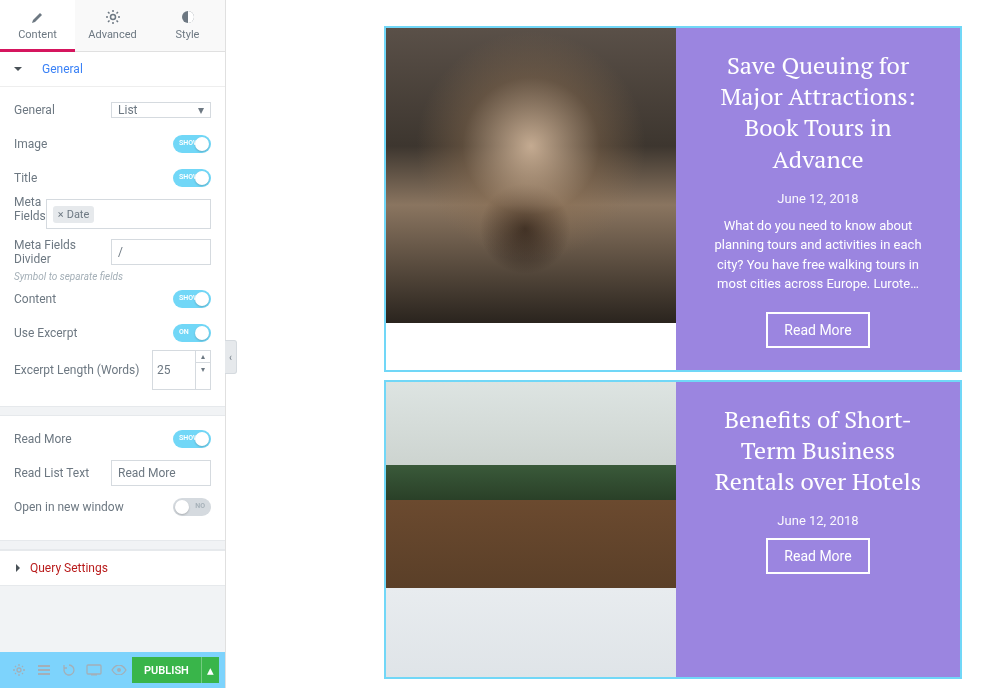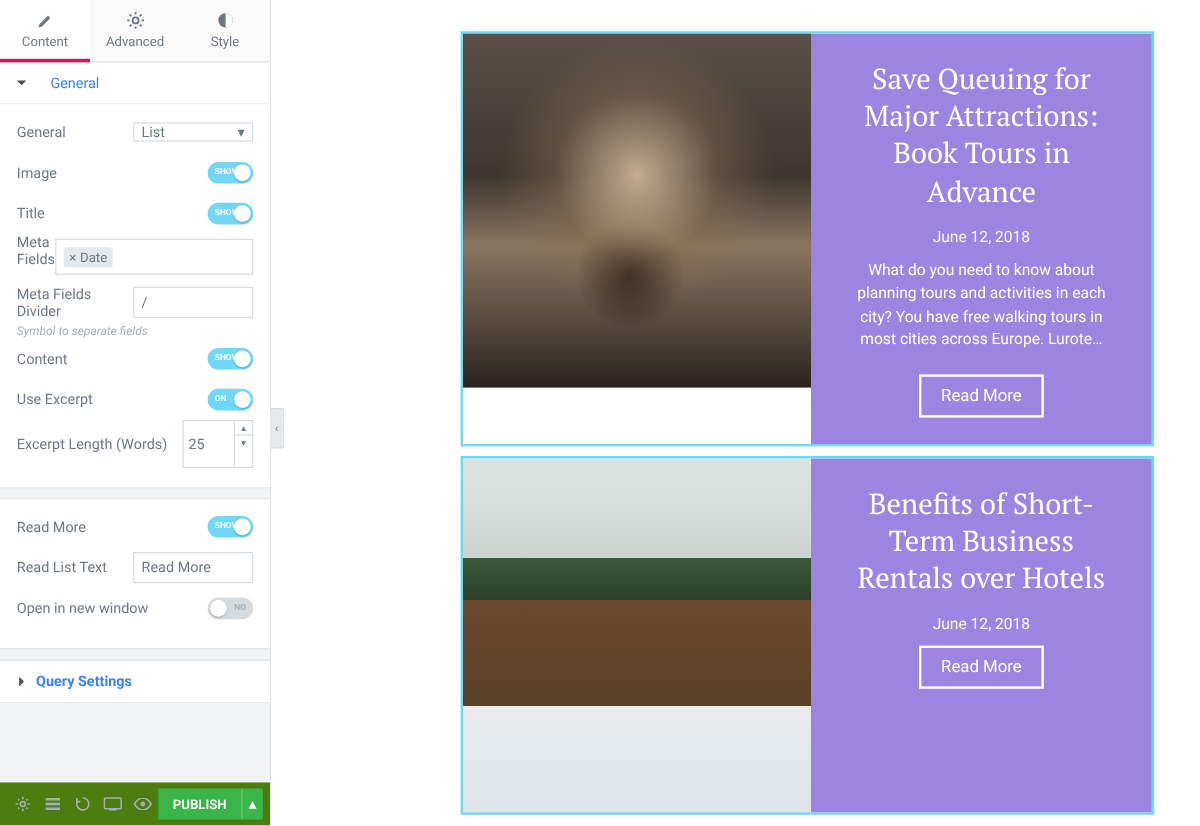--- a/index.html
+++ b/index.html
@@ -37,26 +37,26 @@
 .chip { display:inline-flex; align-items:center; background:#e6e9ec; color:#6d7882; font-size:11px; padding:2px 5px; border-radius:3px; }
 .chip .x { margin-right:3px; font-size:11px; }
 .help { font-size: 10px; font-style: italic; color:#a4afb7; margin-top: 2px; }
 .divider-line { height:10px; background:#f1f3f5; border-top:1px solid #e6e9ec; border-bottom:1px solid #e6e9ec; margin-top:6px; }
 .stepper-wrap { display:flex; }
 .stepper { width:44px; height:40px; border:1px solid #d5dadf; font-size:12px; color:#6d7882; padding:0 4px; display:flex; align-items:center; }
 .stepper-btns { display:flex; flex-direction: column; border:1px solid #d5dadf; border-left:none; }
 .stepper-btns div { width:14px; height:12px; display:flex; align-items:center; justify-content:center; font-size:8px; color:#6d7882; cursor:pointer; }
 .stepper-btns div:first-child { border-bottom:1px solid #d5dadf; }
 
-.section-collapsed { display:flex; align-items:center; padding: 10px 14px; font-size:12px; font-weight:700; color:#3b82f6; border-top:1px solid #e6e9ec; border-bottom:1px solid #e6e9ec; cursor:pointer; background:#fff;}
+.section-collapsed { display:flex; align-items:center; padding: 10px 14px; font-size:12px; font-weight:400; color:#b91c1c; border-top:1px solid #e6e9ec; border-bottom:1px solid #e6e9ec; cursor:pointer; background:#fff;}
 .section-collapsed svg { margin-right: 8px;}
 
 .spacer { flex:1; background:#f1f3f5; }
 
-.footer { height: 36px; background:#4d7c0f; display:flex; align-items:center; padding:0 6px; gap:0; }
+.footer { height: 36px; background:#7dd3fc; display:flex; align-items:center; padding:0 6px; gap:0; }
 .footer .ficon { width: 28px; height:36px; display:flex; align-items:center; justify-content:center; color:#a4afb7; cursor:pointer; }
 .footer .fspacer { flex:1; }
 .publish { background:#39b54a; color:#fff; font-size:11px; font-weight:600; height:26px; padding:0 12px; border:none; cursor:pointer; display:flex; align-items:center; }
 .publish-drop { background:#39b54a; color:#fff; width:20px; height:26px; border:none; border-left:1px solid rgba(255,255,255,0.3); cursor:pointer; display:flex; align-items:center; justify-content:center; }
 
 
 .collapse { position:absolute; left:225px; top:340px; width:12px; height:34px; background:#e6e9ec; display:flex; align-items:center; justify-content:center; cursor:pointer; border-radius:0 3px 3px 0; font-size:10px; color:#6d7882; border:1px solid #d5dadf; border-left:none;}
 
 
 .preview { flex:1; overflow:auto; padding: 28px 40px 0 160px; background:#fff; }

